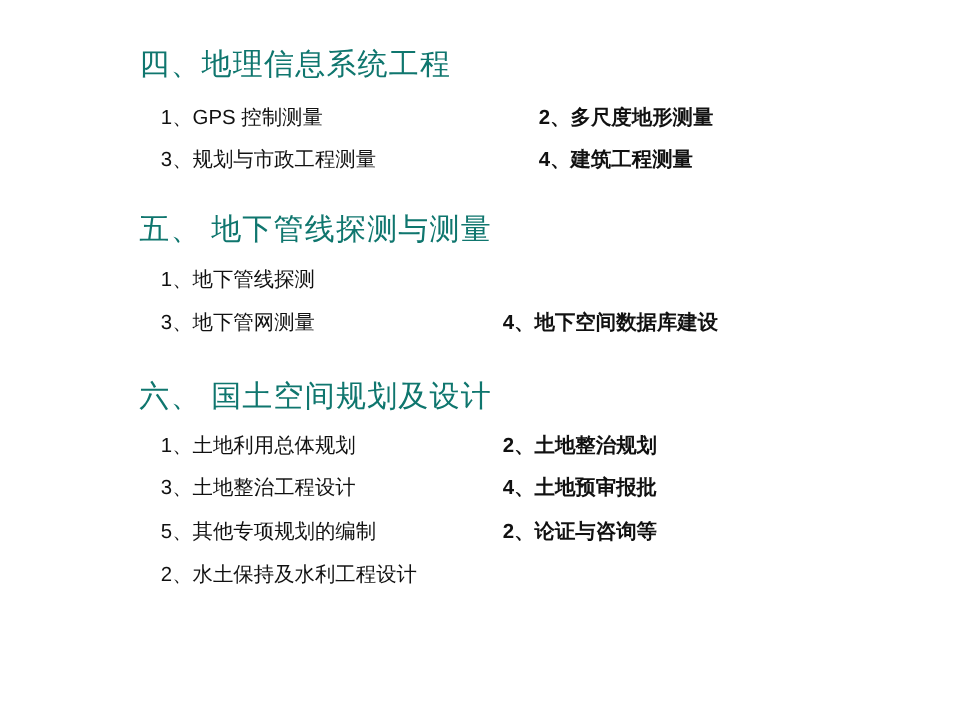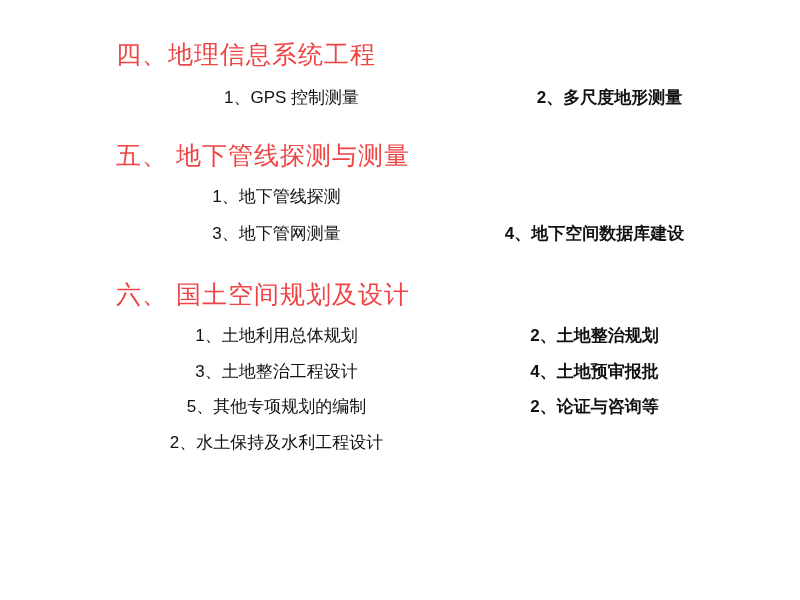--- a/index.html
+++ b/index.html
@@ -17,32 +17,31 @@
     position: relative;
     width: 800px;
     height: 600px;
     box-sizing: border-box;
     padding: 38px 30px 10px 30px;
   }
   .section {
     margin-bottom: 4px;
   }
   .section-title {
-    color: #ef4444;
+    color: #0f766e;
     font-size: 25px;
     font-weight: normal;
     letter-spacing: 1px;
     margin: 0 0 10px 86px;
     line-height: 1.35;
   }
   .section-1 .section-title { margin-bottom: 14px; }
   .items {
     display: block;
     margin: 12px 0 0 104px;
-    text-align: center;
   }
   .row {
     display: flex;
     align-items: baseline;
     margin-bottom: 10px;
   }
   .cell {
     font-size: 17px;
     color: #111111;
     line-height: 1.45;
@@ -69,20 +68,24 @@
 <body>
 
 <div class="slide">
 
   <div class="section section-1 sec1">
     <h2 class="section-title">四、地理信息系统工程</h2>
     <div class="items">
       <div class="row">
         <span class="cell left">1、GPS 控制测量</span>
         <span class="cell right">2、多尺度地形测量</span>
+      </div>
+      <div class="row">
+        <span class="cell left">3、规划与市政工程测量</span>
+        <span class="cell right">4、建筑工程测量</span>
       </div>
     </div>
   </div>
 
   <div class="spacer-1"></div>
 
   <div class="section section-2 sec2">
     <h2 class="section-title">五、 地下管线探测与测量</h2>
     <div class="items">
       <div class="row">

